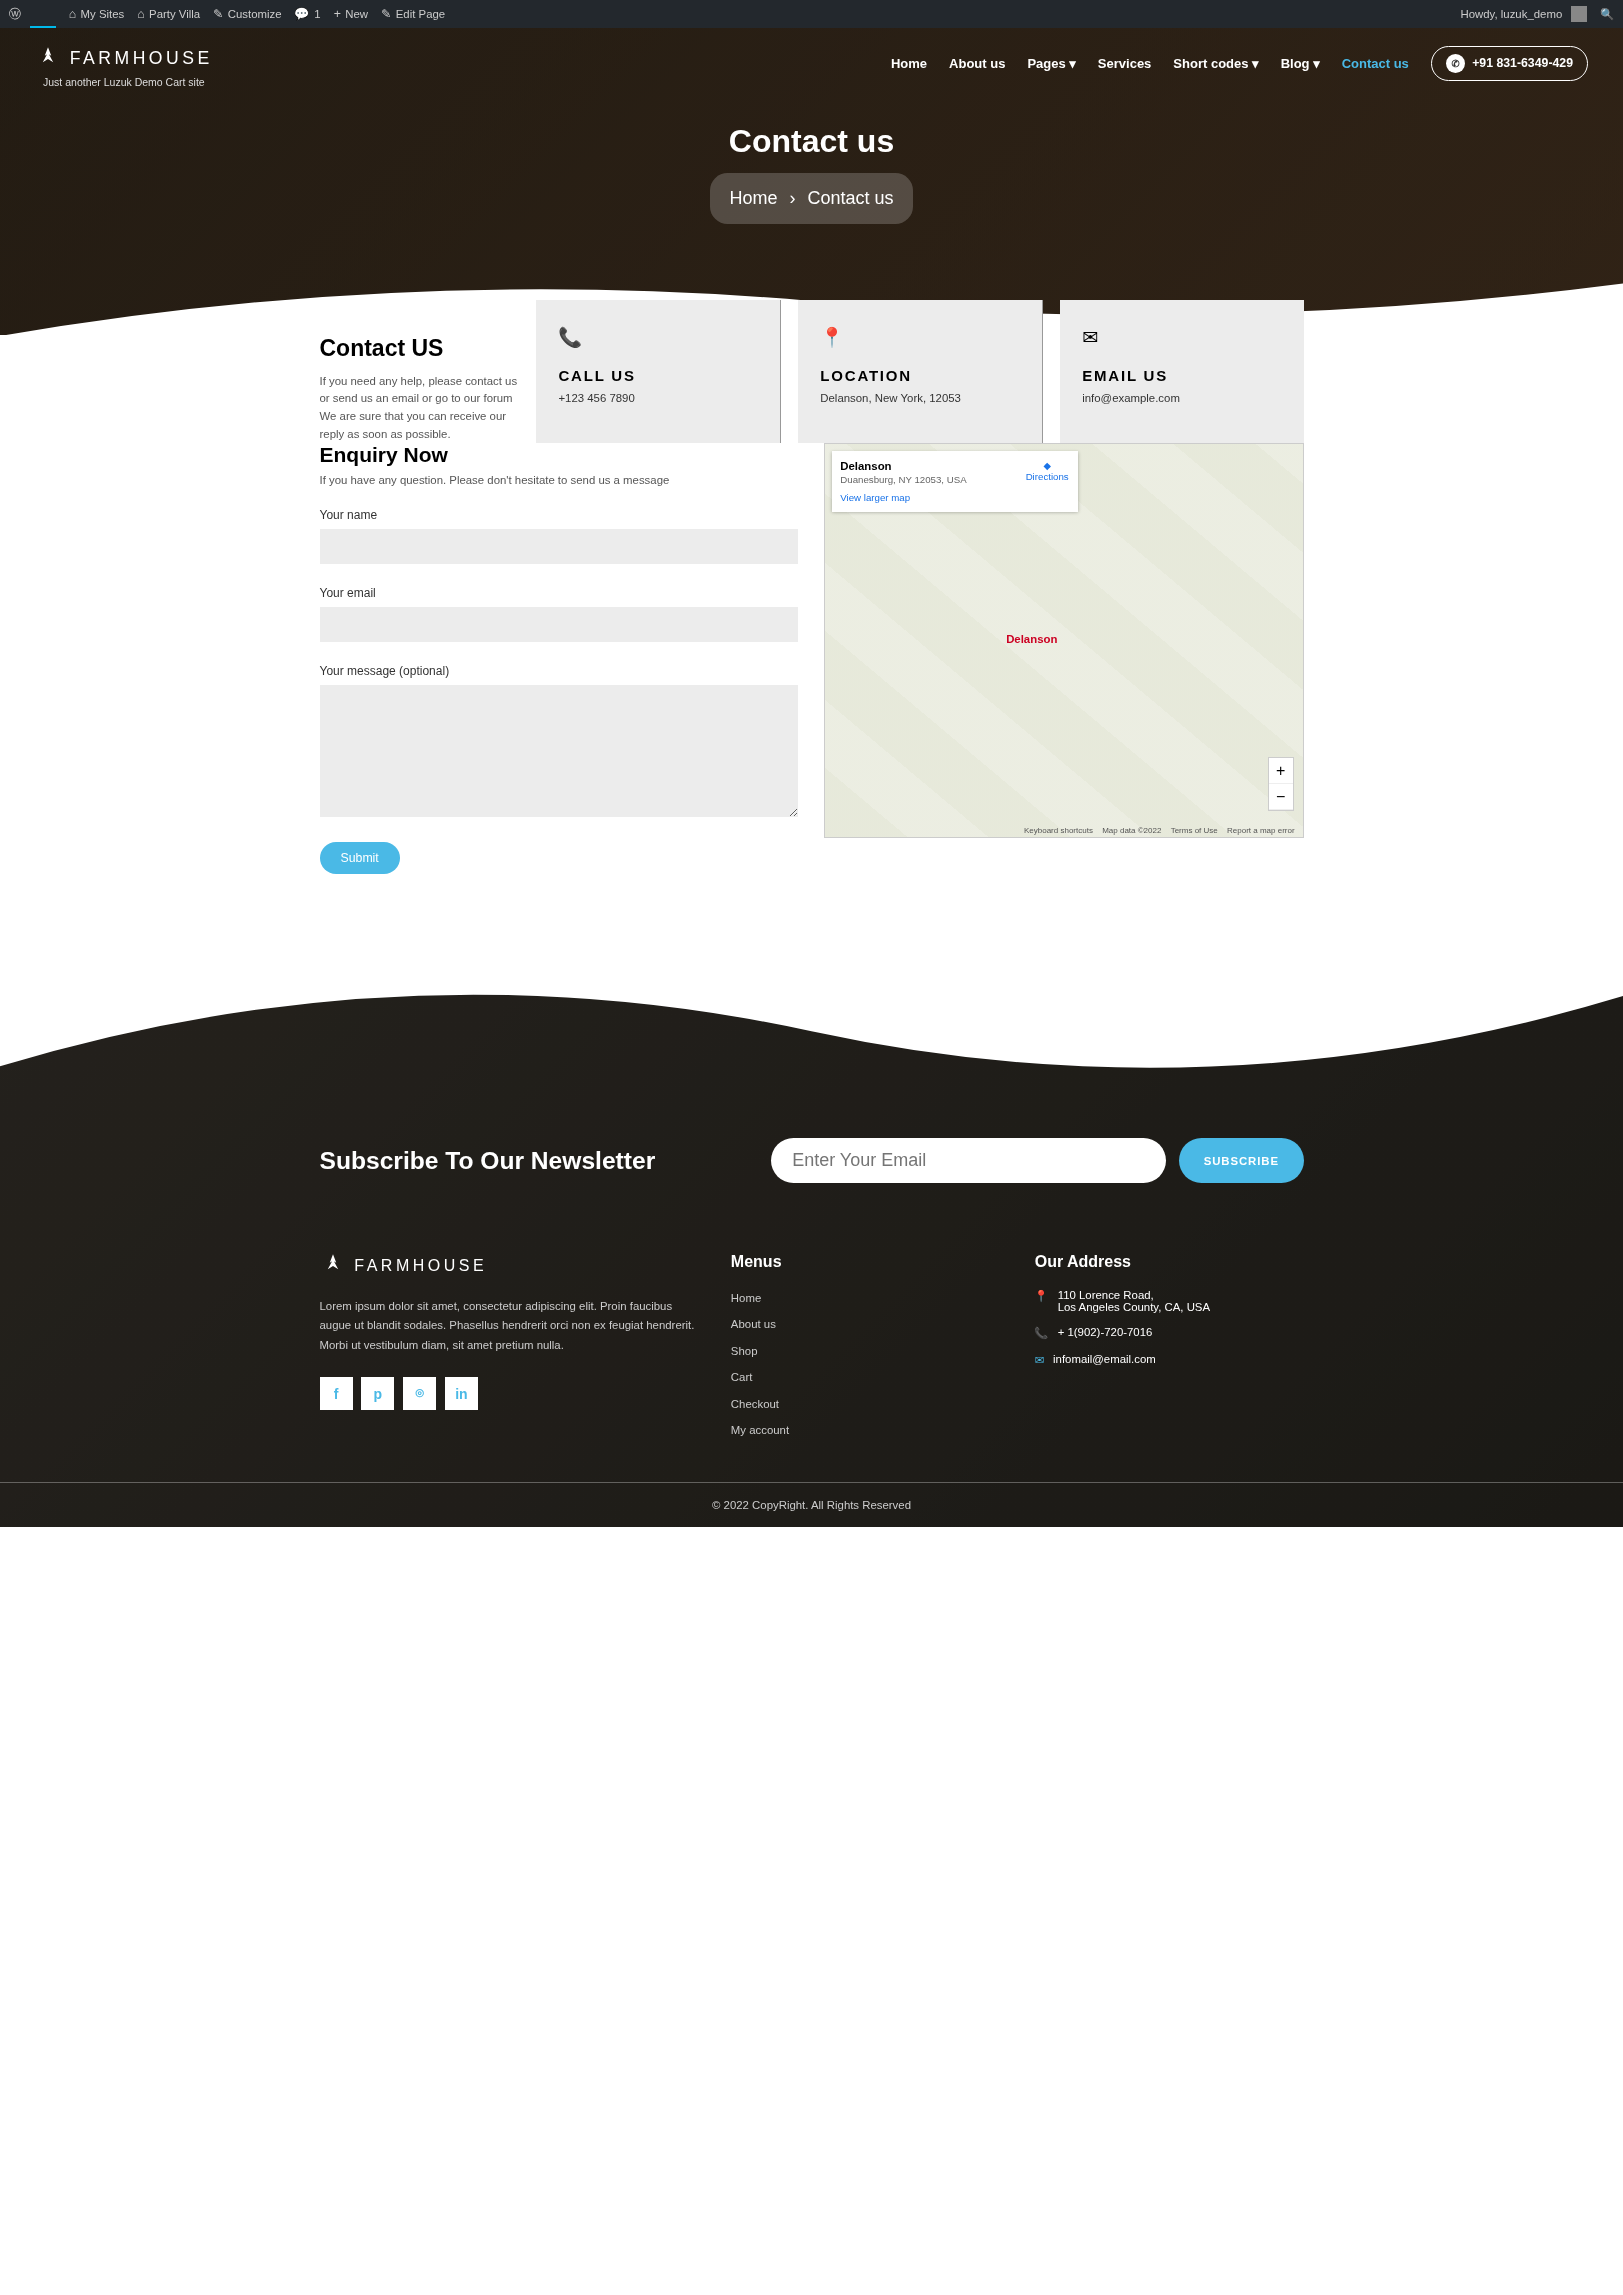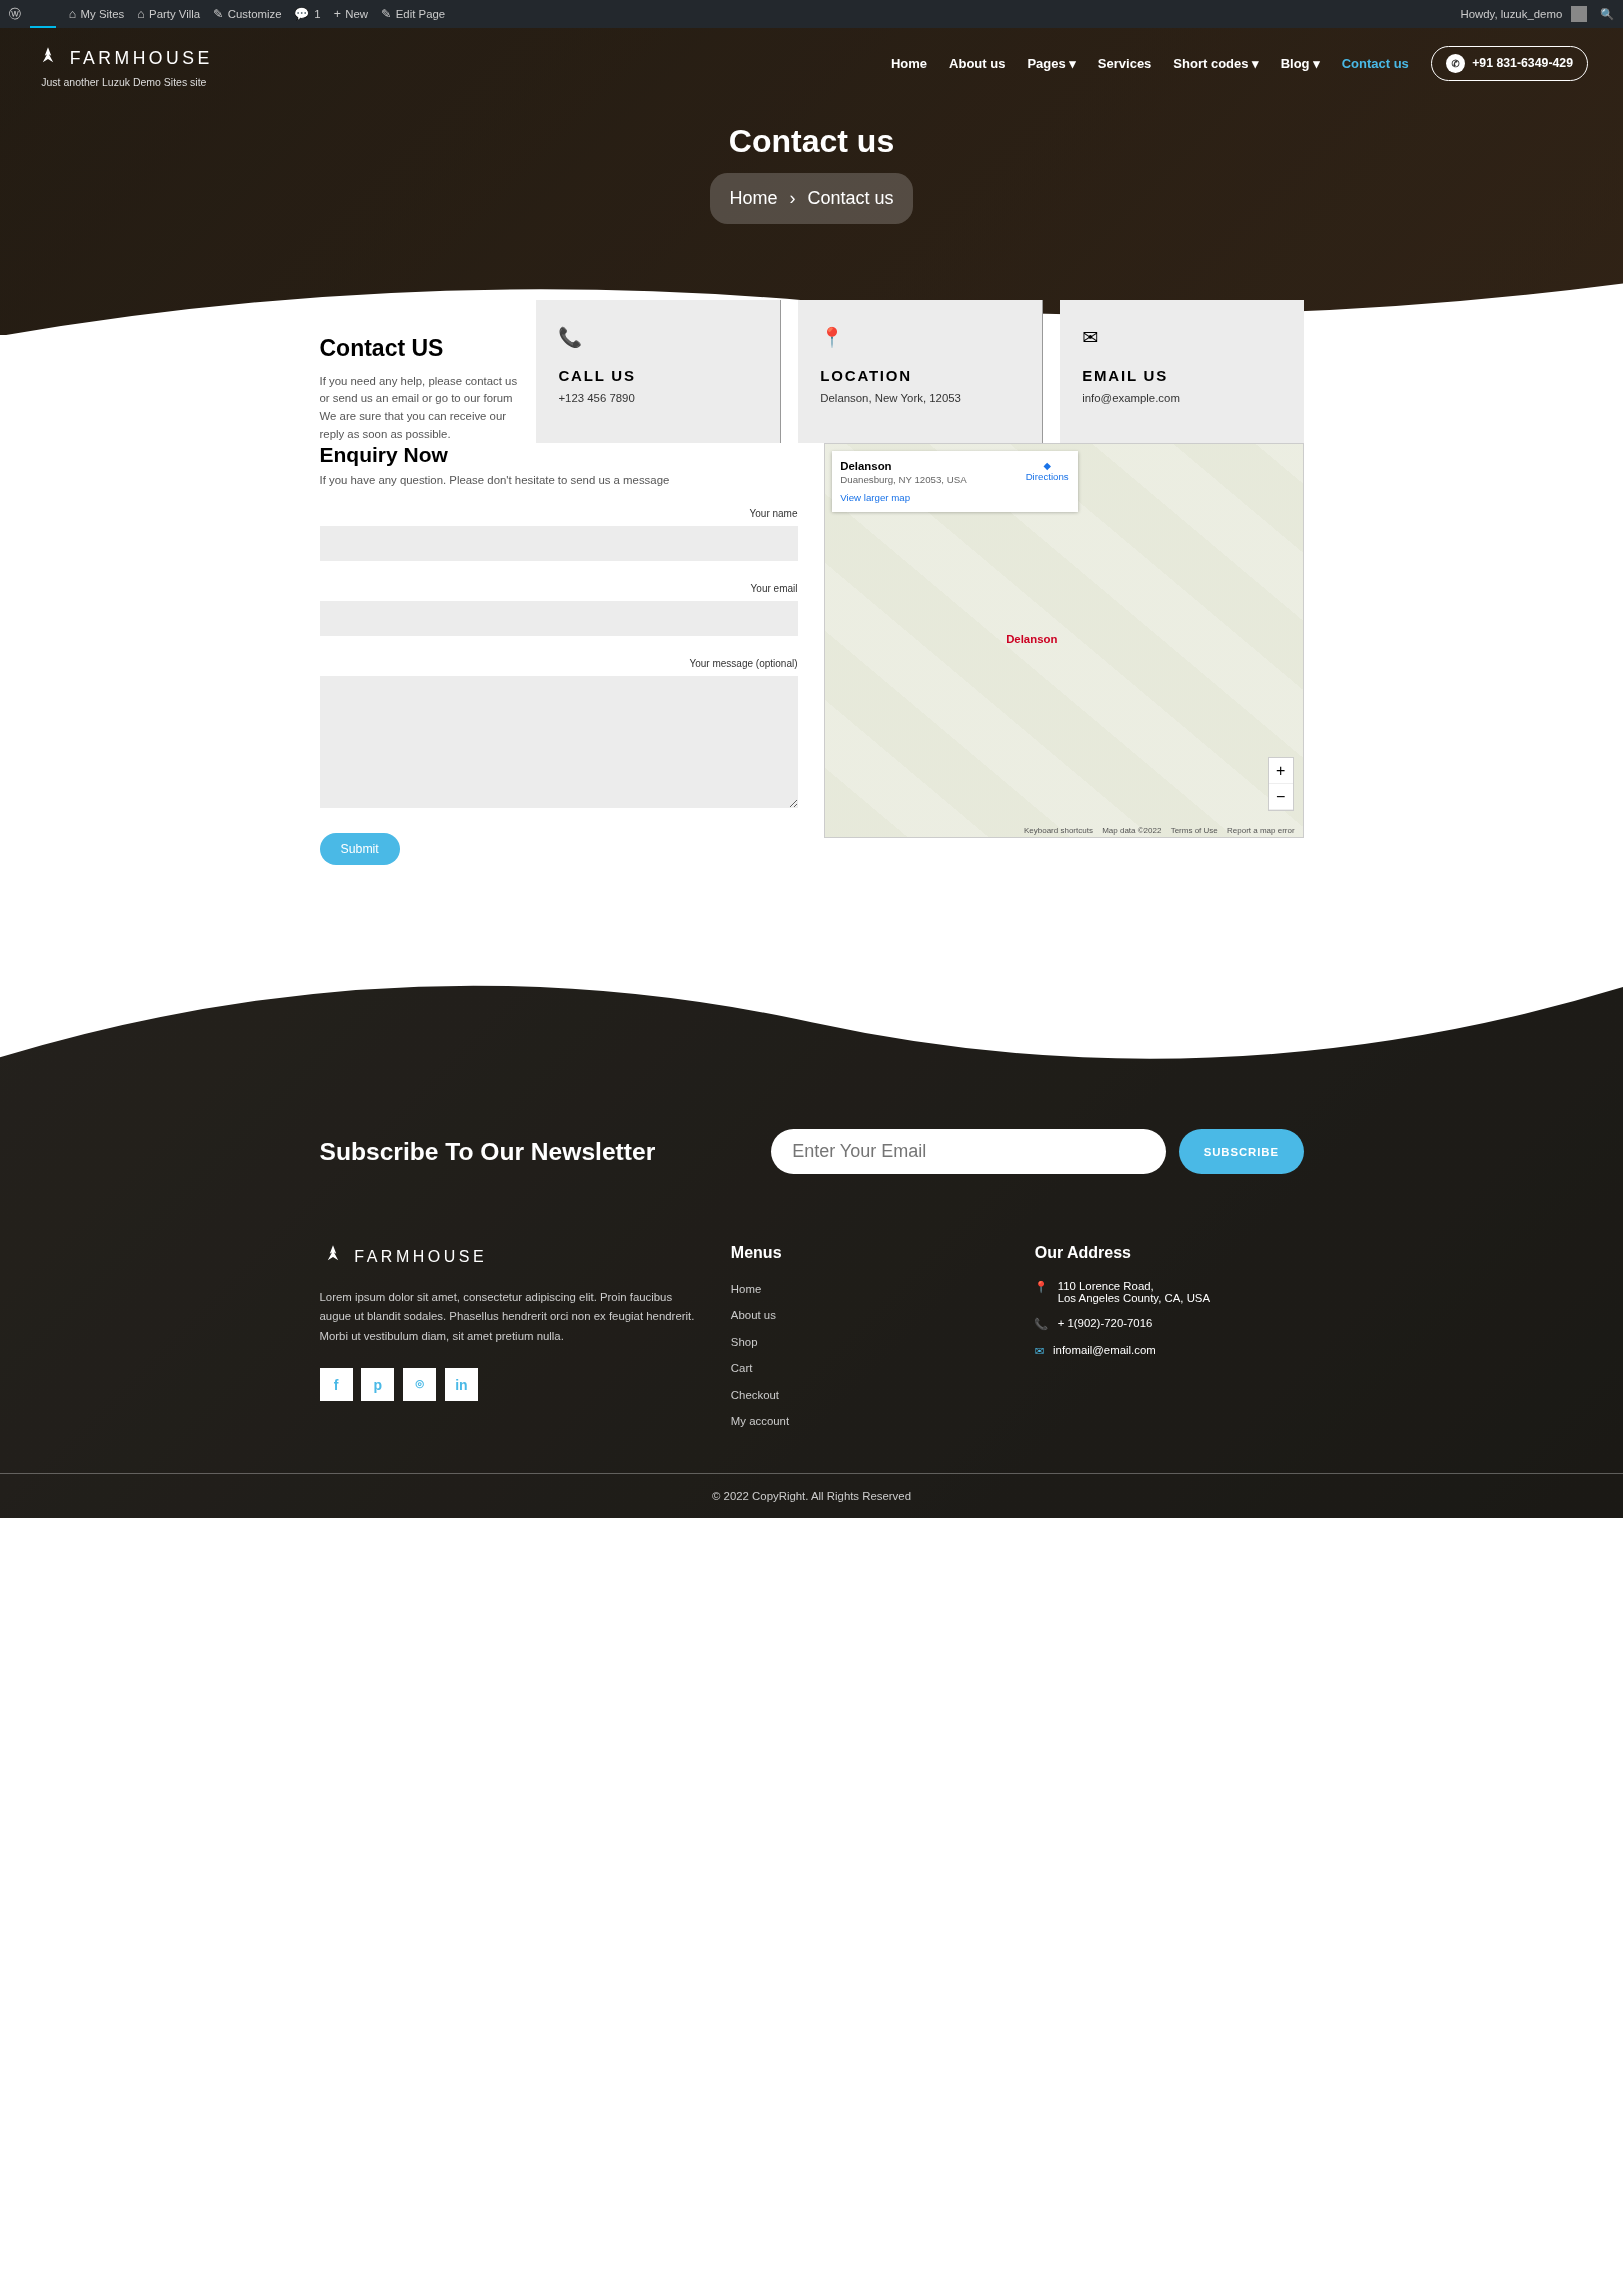--- a/index.html
+++ b/index.html
@@ -40,21 +40,21 @@
     .info-card:last-child { border-right: none; }
     .info-card .icon { font-size: 19.3px; margin-bottom: 17.6px; }
     .info-card h3 { font-size: 15px; letter-spacing: 1.8px; margin-bottom: 8.8px; font-weight: 700; }
     .info-card p { font-size: 11.4px; color: #333; }
     
     .enquiry-section { display: flex; gap: 26px; margin-bottom: 88px; }
     .form-col { flex: 1; }
     .form-col h2 { font-size: 21px; margin-bottom: 7px; }
     .form-col > p { font-size: 11.4px; color: #555; margin-bottom: 22px; }
     .form-group { margin-bottom: 22px; }
-    .form-group label { display: block; font-size: 10px; color: #333; margin-bottom: 7px; text-align: right; }
+    .form-group label { display: block; font-size: 12px; color: #333; margin-bottom: 7px; }
     .form-group input, .form-group textarea { width: 100%; background: #ececec; border: none; padding: 10.5px; font-size: 12.3px; }
     .form-group textarea { height: 132px; resize: vertical; }
     .submit-btn { background: #4ab9e6; color: #fff; border: none; padding: 8.8px 21px; border-radius: 17.6px; font-size: 12.3px; cursor: pointer; }
     
     .map-col { flex: 1; border: 0.9px solid #ccc; height: 395px; background: #e5e8dd; position: relative; overflow: hidden; }
     .map-info { position: absolute; top: 7px; left: 7px; background: #fff; padding: 8.8px; width: 246px; box-shadow: 0 0.9px 3.5px rgba(0,0,0,0.3); font-size: 10.5px; }
     .map-info-title { font-weight: 600; font-size: 11.4px; }
     .map-info-addr { color: #666; font-size: 9.7px; margin-top: 1.8px; }
     .map-info-link { color: #1a73e8; font-size: 9.7px; margin-top: 7px; display: block; }
     .map-directions { position: absolute; top: 8.8px; right: 8.8px; color: #1a73e8; font-size: 9.7px; text-align: center; }
@@ -134,21 +134,21 @@
 
 <div class="hero">
   <div class="header">
     <div class="logo-block">
       <div class="logo">
         <svg class="logo-svg" viewBox="0 0 40 40">
             <path d="M20 2 L25 15 L20 12 L15 15 Z M20 10 L28 25 L20 20 L12 25 Z" fill="#fff"></path>
           </svg>
         <span>FARMHOUSE</span>
       </div>
-      <div class="tagline">Just another Luzuk Demo Sites site</div>
+      <div class="tagline">Just another Luzuk Demo Cart site</div>
     </div>
     <div class="nav">
       <a>Home</a>
       <a>About us</a>
       <a><span>Pages</span> <span>▾</span></a>
       <a>Services</a>
       <a><span>Short codes</span> <span>▾</span></a>
       <a><span>Blog</span> <span>▾</span></a>
       <a class="active">Contact us</a>
       <div class="phone-btn">

